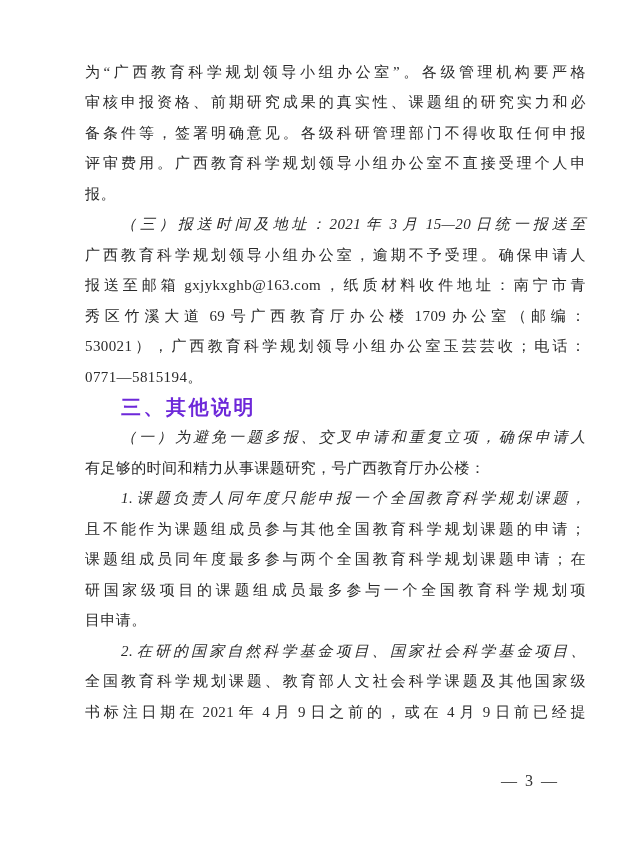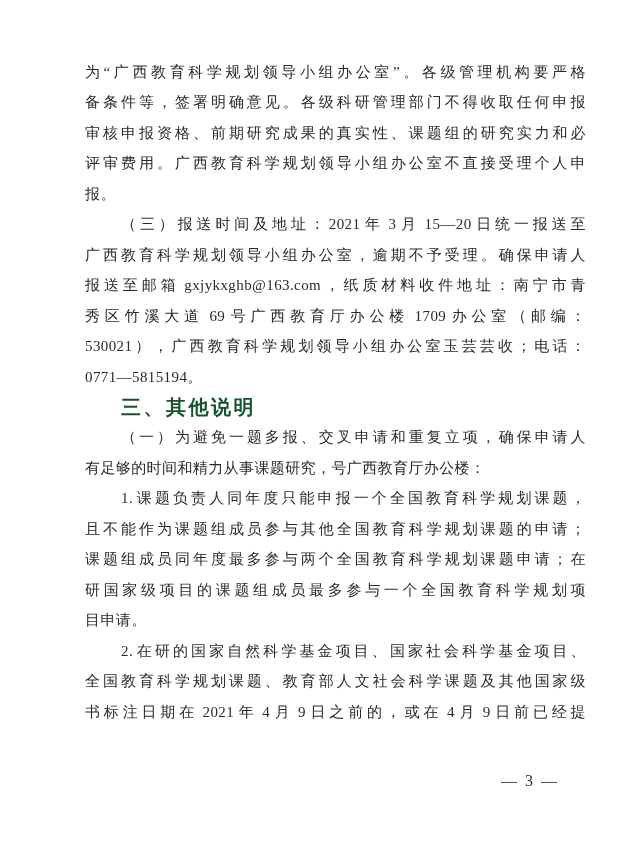--- a/index.html
+++ b/index.html
@@ -32,51 +32,52 @@
     word-spacing: -3px;
     white-space: normal;
     text-align: left;
   }
   .line.full {
     text-align: justify;
     text-align-last: justify;
   }
   .line.indent {
     padding-left: 36px;
+    font-style: italic;
   }
   .heading {
     box-sizing: border-box;
     width: 100%;
     padding-left: 36px;
     font-family: "Liberation Sans", "DejaVu Sans", sans-serif;
     font-weight: 700;
     font-size: 20px;
     line-height: 30.45px;
     letter-spacing: 2.5px;
-    color: #14532d;
+    color: #6d28d9;
   }
   .pageno {
     position: absolute;
     top: 772px;
     right: 84px;
     font-size: 16px;
     letter-spacing: 2px;
     color: #333333;
     font-family: "Liberation Serif", "DejaVu Serif", serif;
   }
 </style>
 </head>
 <body>
 
 <div class="page">
   <div class="doc">
       <div class="para">
         <div class="line full">为“广西教育科学规划领导小组办公室”。各级管理机构要严格</div>
+        <div class="line full">审核申报资格、前期研究成果的真实性、课题组的研究实力和必</div>
         <div class="line full">备条件等，签署明确意见。各级科研管理部门不得收取任何申报</div>
-        <div class="line full">审核申报资格、前期研究成果的真实性、课题组的研究实力和必</div>
         <div class="line full">评审费用。广西教育科学规划领导小组办公室不直接受理个人申</div>
         <div class="line">报。</div>
       </div>
       <div class="para">
         <div class="line full indent">（三）报送时间及地址：2021 年 3 月 15—20 日统一报送至</div>
         <div class="line full">广西教育科学规划领导小组办公室，逾期不予受理。确保申请人</div>
         <div class="line full">报送至邮箱 gxjykxghb@163.com，纸质材料收件地址：南宁市青</div>
         <div class="line full">秀区竹溪大道 69 号广西教育厅办公楼 1709 办公室（邮编：</div>
         <div class="line full">530021），广西教育科学规划领导小组办公室玉芸芸收；电话：</div>
         <div class="line">0771—5815194。</div>

